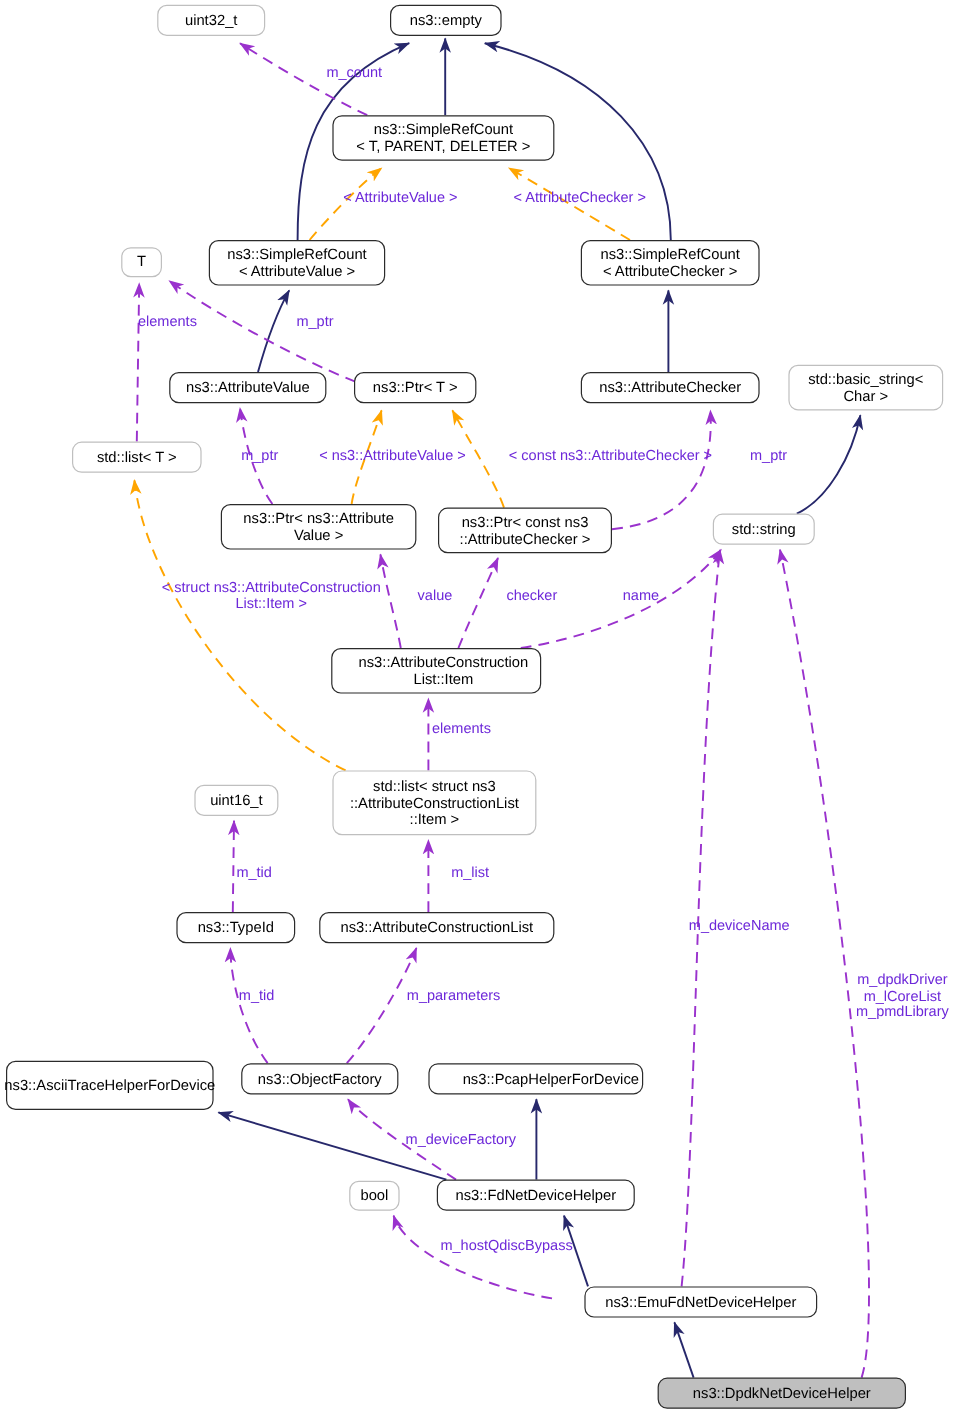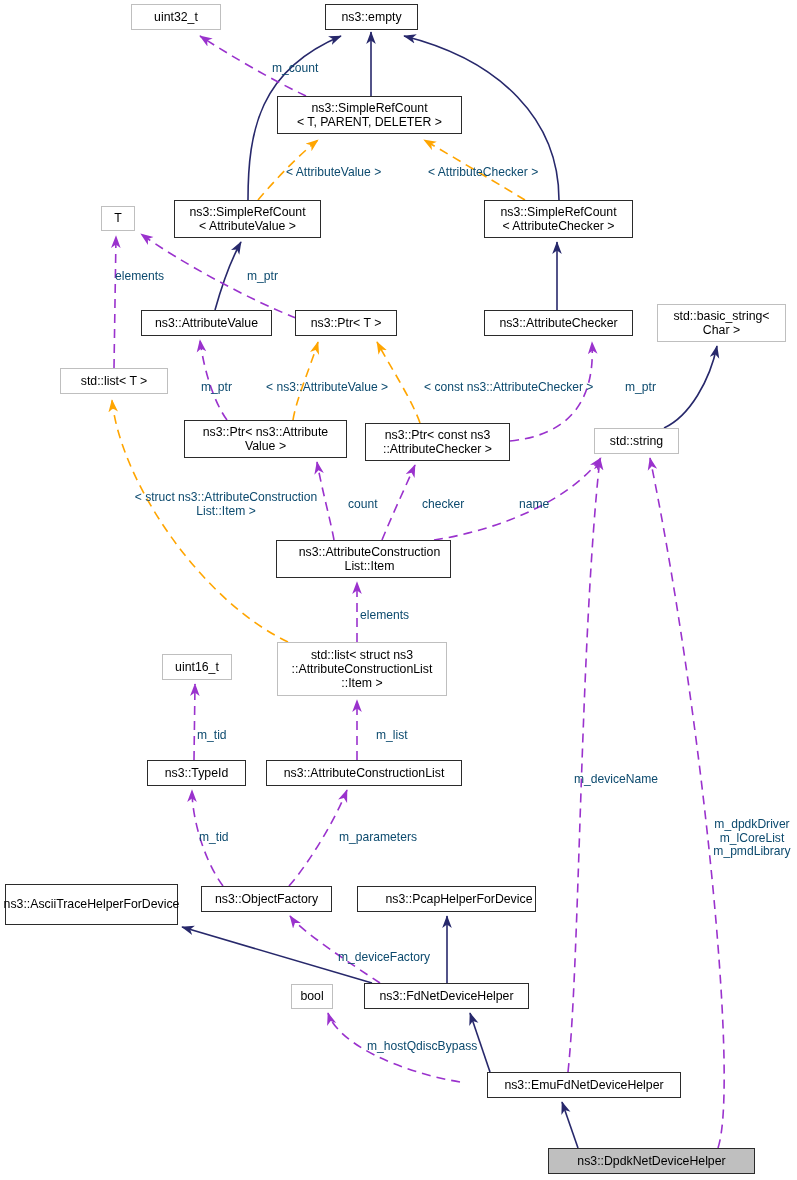--- a/index.html
+++ b/index.html
@@ -29,40 +29,40 @@
     align-items: center;
     justify-content: center;
     text-align: center;
     background: #ffffff;
     font-size: 12.3px;
     line-height: 14.2px;
     color: #000000;
     white-space: pre-line;
     padding: 1px 4px;
     z-index: 5;
+    border-radius: 8px;
   }
   .node.solid {
     border: 1.4px solid #2b2b2b;
   }
   .node.faded {
     border: 1.4px solid #bfbfbf;
   }
   .node.highlight {
     border: 1.4px solid #2b2b2b;
     background: #bfbfbf;
   }
   .elabel {
     position: absolute;
     font-size: 12.1px;
     line-height: 13.6px;
-    color: #0c4a6e;
+    color: #6d28d9;
     white-space: pre-line;
     z-index: 6;
     background: transparent;
-    margin-top: 8px;
   }
   .elabel.center { text-align: center; }
 </style>
 </head>
 <body>
 
 <div id="canvas">
 
   <svg id="edge-layer" viewBox="0 0 797 1180" width="797" height="1180" xmlns="http://www.w3.org/2000/svg">
     <defs>
@@ -185,21 +185,21 @@
   <div class="elabel" style="left:286px;top:158px;width:120px;">&lt; AttributeValue &gt;</div>
   <div class="elabel" style="left:428px;top:158px;width:132px;">&lt; AttributeChecker &gt;</div>
   <div class="elabel" style="left:115px;top:262px;width:66px;">elements</div>
   <div class="elabel" style="left:247px;top:262px;width:46px;">m_ptr</div>
   <div class="elabel" style="left:201px;top:373px;width:46px;">m_ptr</div>
   <div class="elabel" style="left:266px;top:373px;width:146px;">&lt; ns3::AttributeValue &gt;</div>
   <div class="elabel" style="left:424px;top:373px;width:200px;">&lt; const ns3::AttributeChecker &gt;</div>
   <div class="elabel" style="left:625px;top:373px;width:46px;">m_ptr</div>
   <div class="elabel center" style="left:116px;top:483px;width:220px;">&lt; struct ns3::AttributeConstruction
 List::Item &gt;</div>
-  <div class="elabel" style="left:348px;top:490px;width:42px;">count</div>
+  <div class="elabel" style="left:348px;top:490px;width:42px;">value</div>
   <div class="elabel" style="left:422px;top:490px;width:58px;">checker</div>
   <div class="elabel" style="left:519px;top:490px;width:44px;">name</div>
   <div class="elabel" style="left:360px;top:601px;width:66px;">elements</div>
   <div class="elabel" style="left:197px;top:721px;width:44px;">m_tid</div>
   <div class="elabel" style="left:364px;top:721px;width:46px;padding-left:12px;">m_list</div>
   <div class="elabel" style="left:574px;top:765px;width:110px;">m_deviceName</div>
   <div class="elabel center" style="left:707px;top:810px;width:90px;">m_dpdkDriver
 m_lCoreList
 m_pmdLibrary</div>
   <div class="elabel" style="left:199px;top:823px;width:44px;">m_tid</div>

